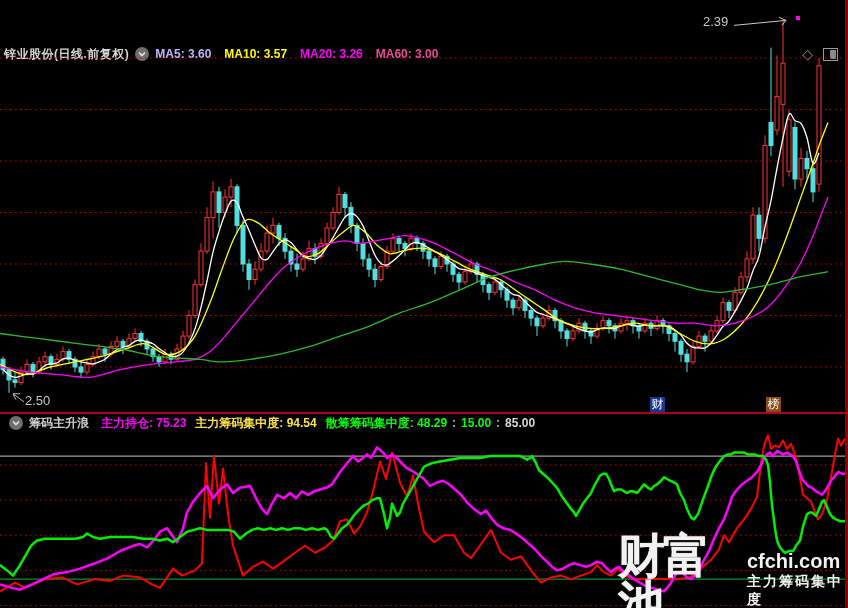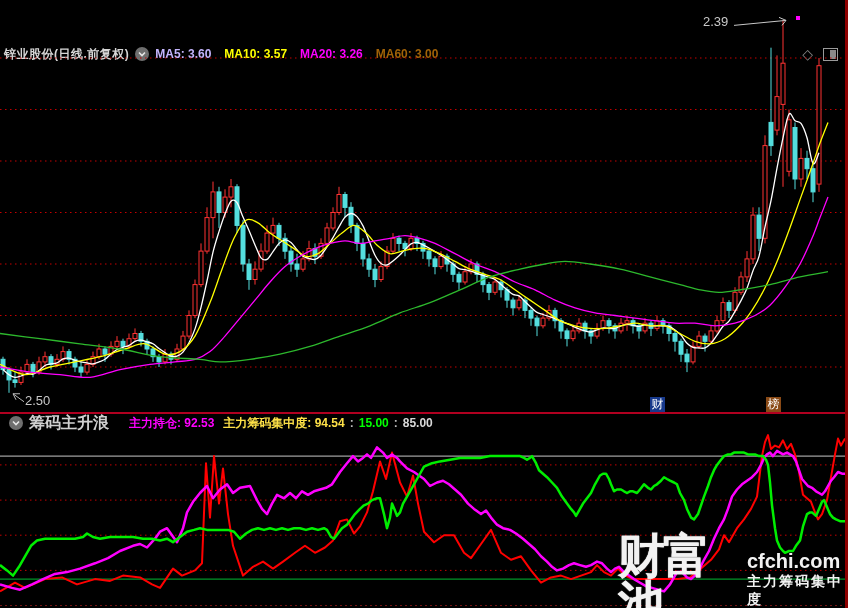--- a/index.html
+++ b/index.html
@@ -14,21 +14,21 @@
   .ma{font-size:12px;font-weight:bold;margin-right:13px;}
   .hdr-spacer{flex:1;}
   .diamond{color:#8a8a8a;font-size:14px;margin-right:10px;line-height:1;}
   .layout-ic{width:13px;height:11px;border:1px solid #9a9a9a;margin-right:10px;position:relative;flex:none;}
   .layout-fill{position:absolute;right:1px;top:1px;bottom:1px;width:6px;background:#8a8a8a;}
   
   .price-pane{position:absolute;left:0;top:20px;width:848px;height:393px;}
   .sep{position:absolute;left:0;top:412px;width:848px;height:2px;background:#b00020;}
   .subhdr{position:absolute;left:0;top:414px;width:848px;height:18px;display:flex;align-items:center;
           padding-left:3px;box-sizing:border-box;white-space:nowrap;}
-  .subhdr .name{color:#d0d0d0;font-size:16px;font-weight:bold;margin-right:20px;}
+  .subhdr .name{color:#d0d0d0;font-size:12px;font-weight:bold;margin-right:12px;}
   .fld{font-size:12px;font-weight:bold;margin-right:9px;}
   .fld.colon{margin:0 5px 0 -4px;}
   .ind-pane{position:absolute;left:0;top:432px;width:848px;height:176px;}
   svg{display:block;}
   
   .ann{position:absolute;color:#c8c8c8;font-size:13px;}
   #hi-label{left:703px;top:14px;}
   #lo-label{left:25px;top:393px;}
   .tag{position:absolute;width:15px;height:15px;color:#fff;font-size:12px;line-height:15px;
        text-align:center;top:397px;}
@@ -52,21 +52,21 @@
   <div class="hdr">
     <span class="title">锌业股份(日线.前复权)</span>
     <span class="circle-icon">
       <svg width="8" height="6" viewBox="0 0 8 6">
           <polyline points="1,1.5 4,4.5 7,1.5" fill="none" stroke="#e6e6e6" stroke-width="1.6"></polyline>
         </svg>
     </span>
     <span class="ma" style="color: #c4b5fd;">MA5: 3.60</span>
     <span class="ma" style="color: rgb(255, 255, 0); text-align: center;">MA10: 3.57</span>
     <span class="ma" style="color: rgb(255, 0, 255);">MA20: 3.26</span>
-    <span class="ma" style="color: #a16207;">MA60: 3.00</span>
+    <span class="ma" style="color: #ec4899;">MA60: 3.00</span>
     <span class="hdr-spacer"></span>
     <span class="diamond">◇</span>
     <span class="layout-ic">
         <span class="layout-fill"></span>
       </span>
   </div>
 
   <div class="price-pane">
     <svg id="mainsvg" width="848" height="393">
         <line x1="0" x2="848" y1="38.0" y2="38.0" stroke="#c40000" stroke-width="1" stroke-dasharray="1.5,3.5"></line>
@@ -363,22 +363,23 @@
 
   <div class="sep"></div>
 
   <div class="subhdr">
     <span class="circle-icon">
       <svg width="8" height="6" viewBox="0 0 8 6">
           <polyline points="1,1.5 4,4.5 7,1.5" fill="none" stroke="#e6e6e6" stroke-width="1.6"></polyline>
         </svg>
     </span>
     <span class="name">筹码主升浪</span>
-    <span class="fld" style="color: rgb(255, 0, 255);">主力持仓: 92.53</span>
+    <span class="fld" style="color: rgb(255, 0, 255);">主力持仓: 75.23</span>
     <span class="fld" style="color: #fde047;">主力筹码集中度: 94.54</span>
+    <span class="fld" style="color: rgb(0, 255, 0);">散筹筹码集中度: 48.29</span>
     <span class="fld colon" style="color: rgb(187, 187, 187);">:</span>
     <span class="fld" style="color: rgb(0, 255, 0);">15.00</span>
     <span class="fld colon" style="color: rgb(187, 187, 187);">:</span>
     <span class="fld" style="color: rgb(216, 216, 216);">85.00</span>
   </div>
 
   <div class="ind-pane">
     <svg id="subsvg" width="848" height="176">
         <line x1="0" x2="848" y1="32.9" y2="32.9" stroke="#c40000" stroke-width="1" stroke-dasharray="1.5,3.5"></line>
         <line x1="0" x2="848" y1="68.1" y2="68.1" stroke="#c40000" stroke-width="1" stroke-dasharray="1.5,3.5"></line>

